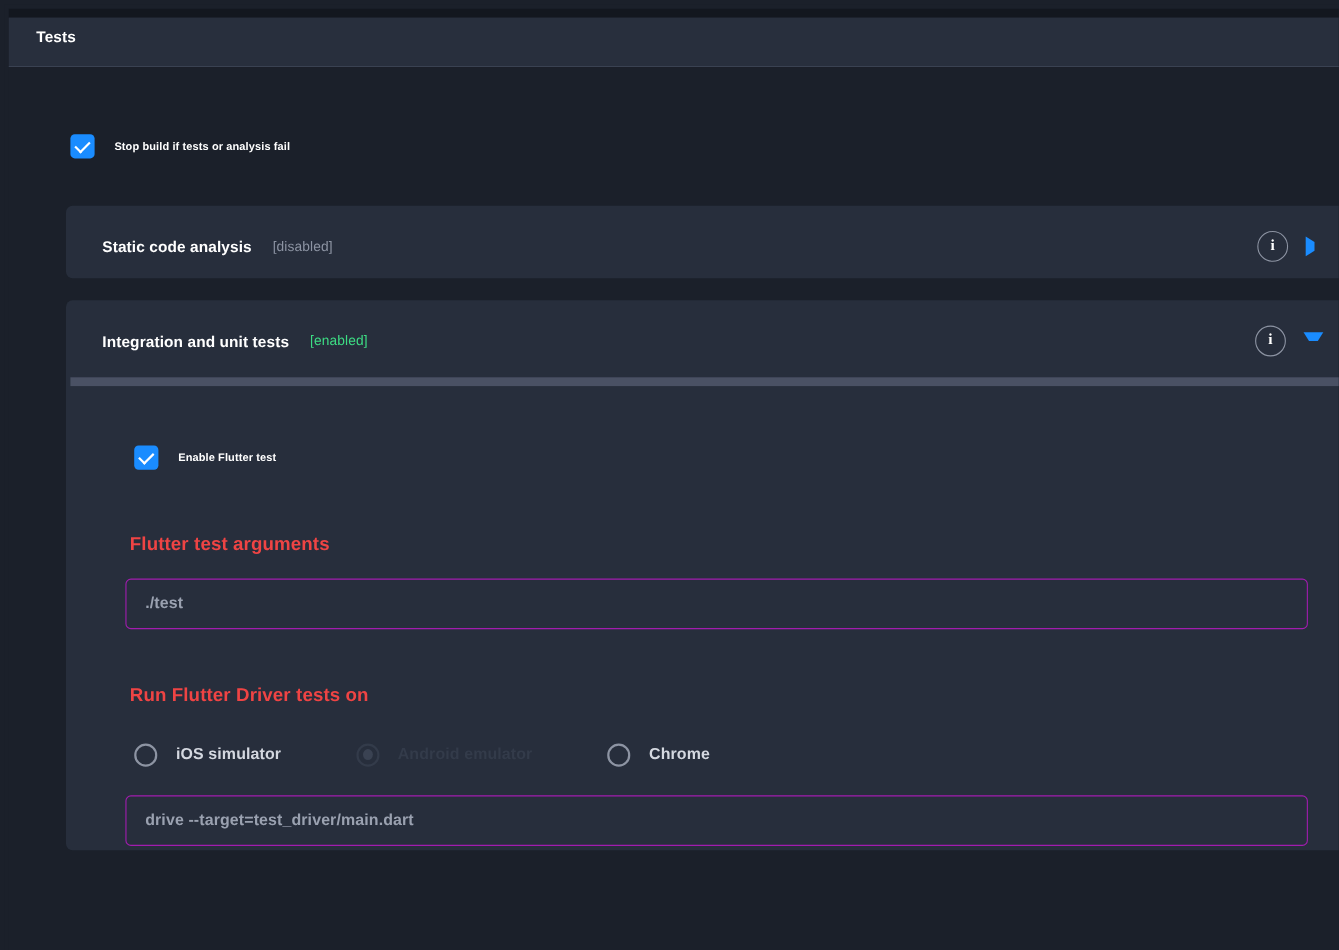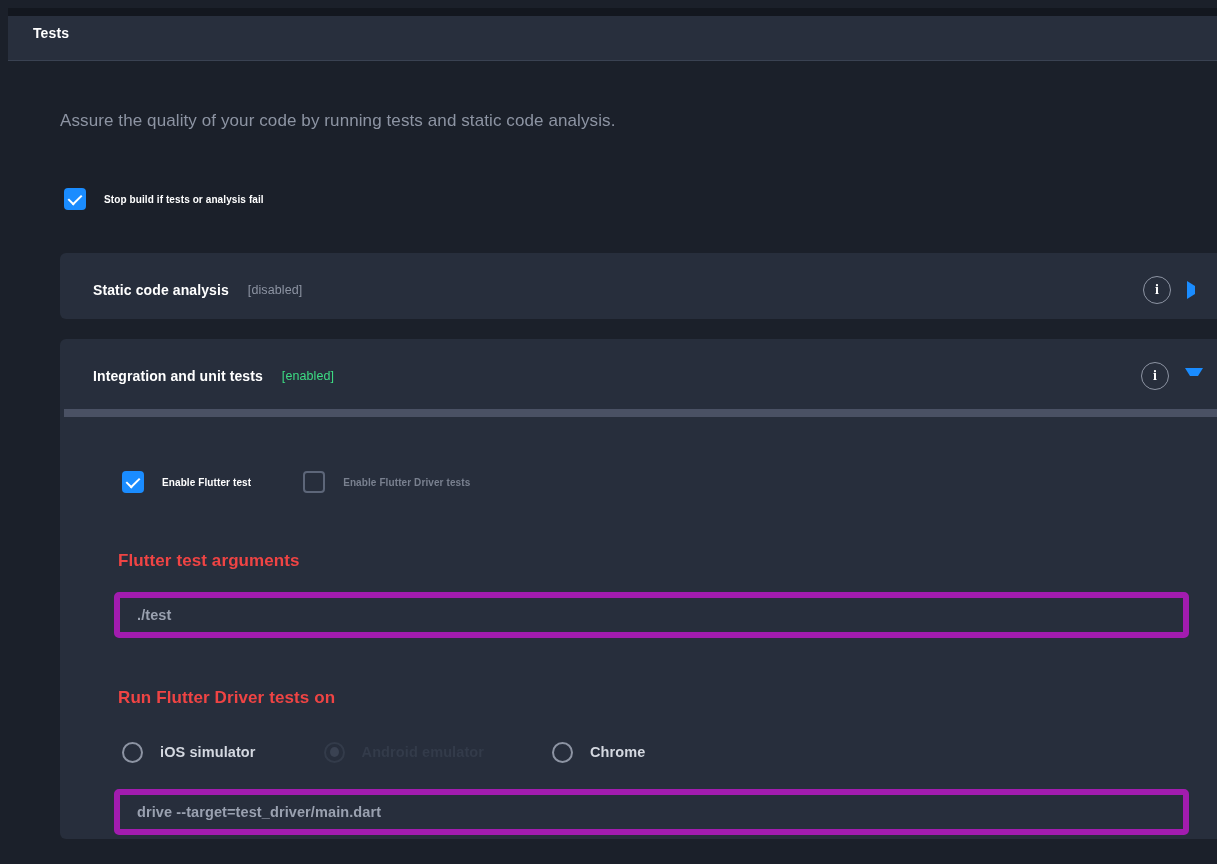--- a/index.html
+++ b/index.html
@@ -190,21 +190,21 @@
     font-weight: bold;
     color: #ef4444;
     margin-top: 46px;
     letter-spacing: 0.1px;
   }
   .text-input {
     margin-top: 17px;
     width: 1075px;
     height: 46px;
     background: transparent;
-    border: 6px solid #a21caf;
+    border: 1px solid #a21caf;
     border-radius: 5px;
     color: #9aa1b0;
     font-size: 14.5px;
     font-family: "Liberation Sans", sans-serif;
     font-weight: bold;
     padding: 0 17px;
     letter-spacing: 0.1px;
     outline: none;
   }
   .text-input::placeholder { color: #9aa1b0; }
@@ -255,21 +255,20 @@
 <body>
 
 <div class="top-strip"></div>
 
 <div class="header-bar">
   <div class="header-title">Tests</div>
 </div>
 
 <div class="page">
 
-  <div class="description">Assure the quality of your code by running tests and static code analysis.</div>
 
   <div class="chk-row stop-build-row">
     <span class="chk checked"></span>
     <span class="chk-label">Stop build if tests or analysis fail</span>
   </div>
 
   <div class="card card-1">
     <div class="card-head">
       <span class="card-title">Static code analysis</span>
       <span class="card-state disabled">[disabled]</span>
@@ -290,24 +289,20 @@
       </div>
     </div>
     <div class="card-divider"></div>
 
     <div class="card-body">
 
       <div class="inline-checks">
         <div class="chk-row">
           <span class="chk checked"></span>
           <span class="chk-label">Enable Flutter test</span>
-        </div>
-        <div class="chk-row">
-          <span class="chk unchecked"></span>
-          <span class="chk-label dim">Enable Flutter Driver tests</span>
         </div>
       </div>
 
       <div class="field-label">Flutter test arguments</div>
       <input class="text-input" type="text" value="./test" style="">
 
       <div class="field-label">Run Flutter Driver tests on</div>
       <div class="radio-group">
         <div class="radio-item">
           <span class="radio"></span>

